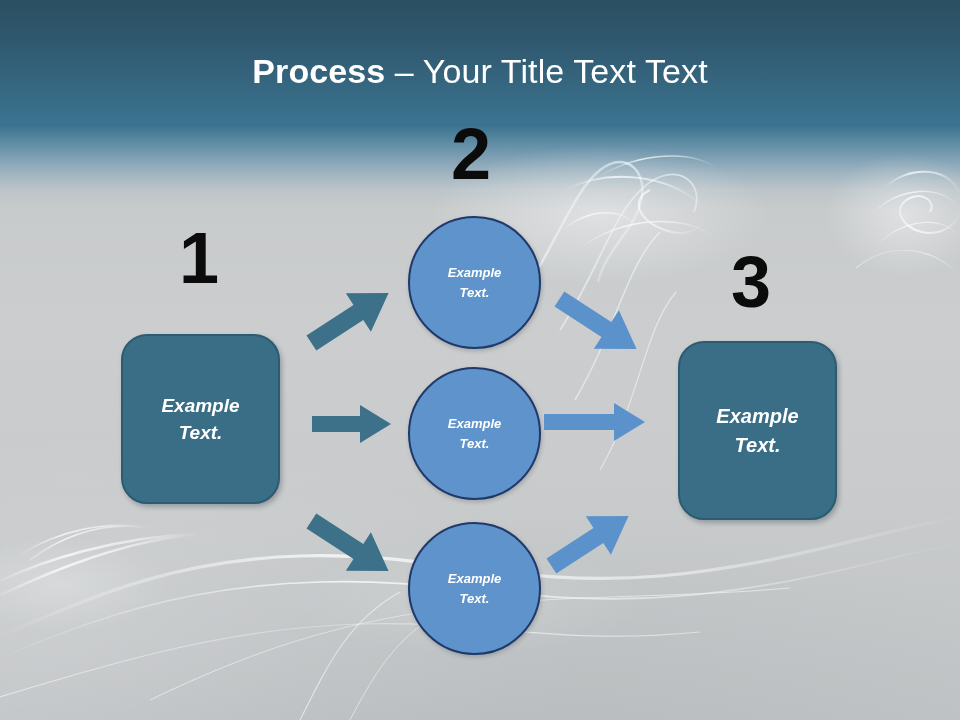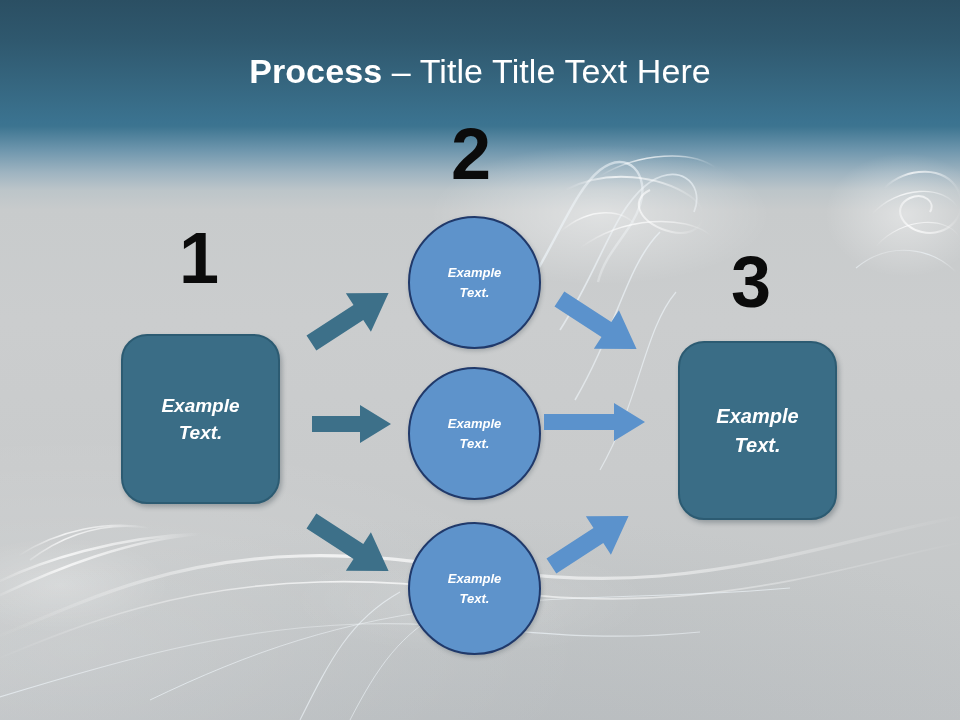--- a/index.html
+++ b/index.html
@@ -203,21 +203,21 @@
 
       <path d="M300,720 C330,660 350,620 400,592" fill="none" stroke="url(#wispB)" stroke-width="1.1"></path>
       <path d="M350,720 C378,666 400,634 448,608" fill="none" stroke="url(#wispB)" stroke-width="0.9"></path>
 
       <ellipse cx="60" cy="585" rx="110" ry="48" fill="url(#haze)" opacity="0.55"></ellipse>
       <ellipse cx="470" cy="600" rx="180" ry="55" fill="url(#haze)" opacity="0.35"></ellipse>
     </svg>
   </div>
 
   <div class="title">
-    <span class="t-bold">Process</span><span class="t-light"> – Title Title Text Here</span>
+    <span class="t-bold">Process</span><span class="t-light"> – Your Title Text Text</span>
   </div>
 
   <div class="step-num" id="num-1">1</div>
   <div class="step-num" id="num-2">2</div>
   <div class="step-num" id="num-3">3</div>
 
   <div class="rect" id="rect-start">
     <span class="line">Example</span>
     <span class="line">Text.</span>
   </div>

